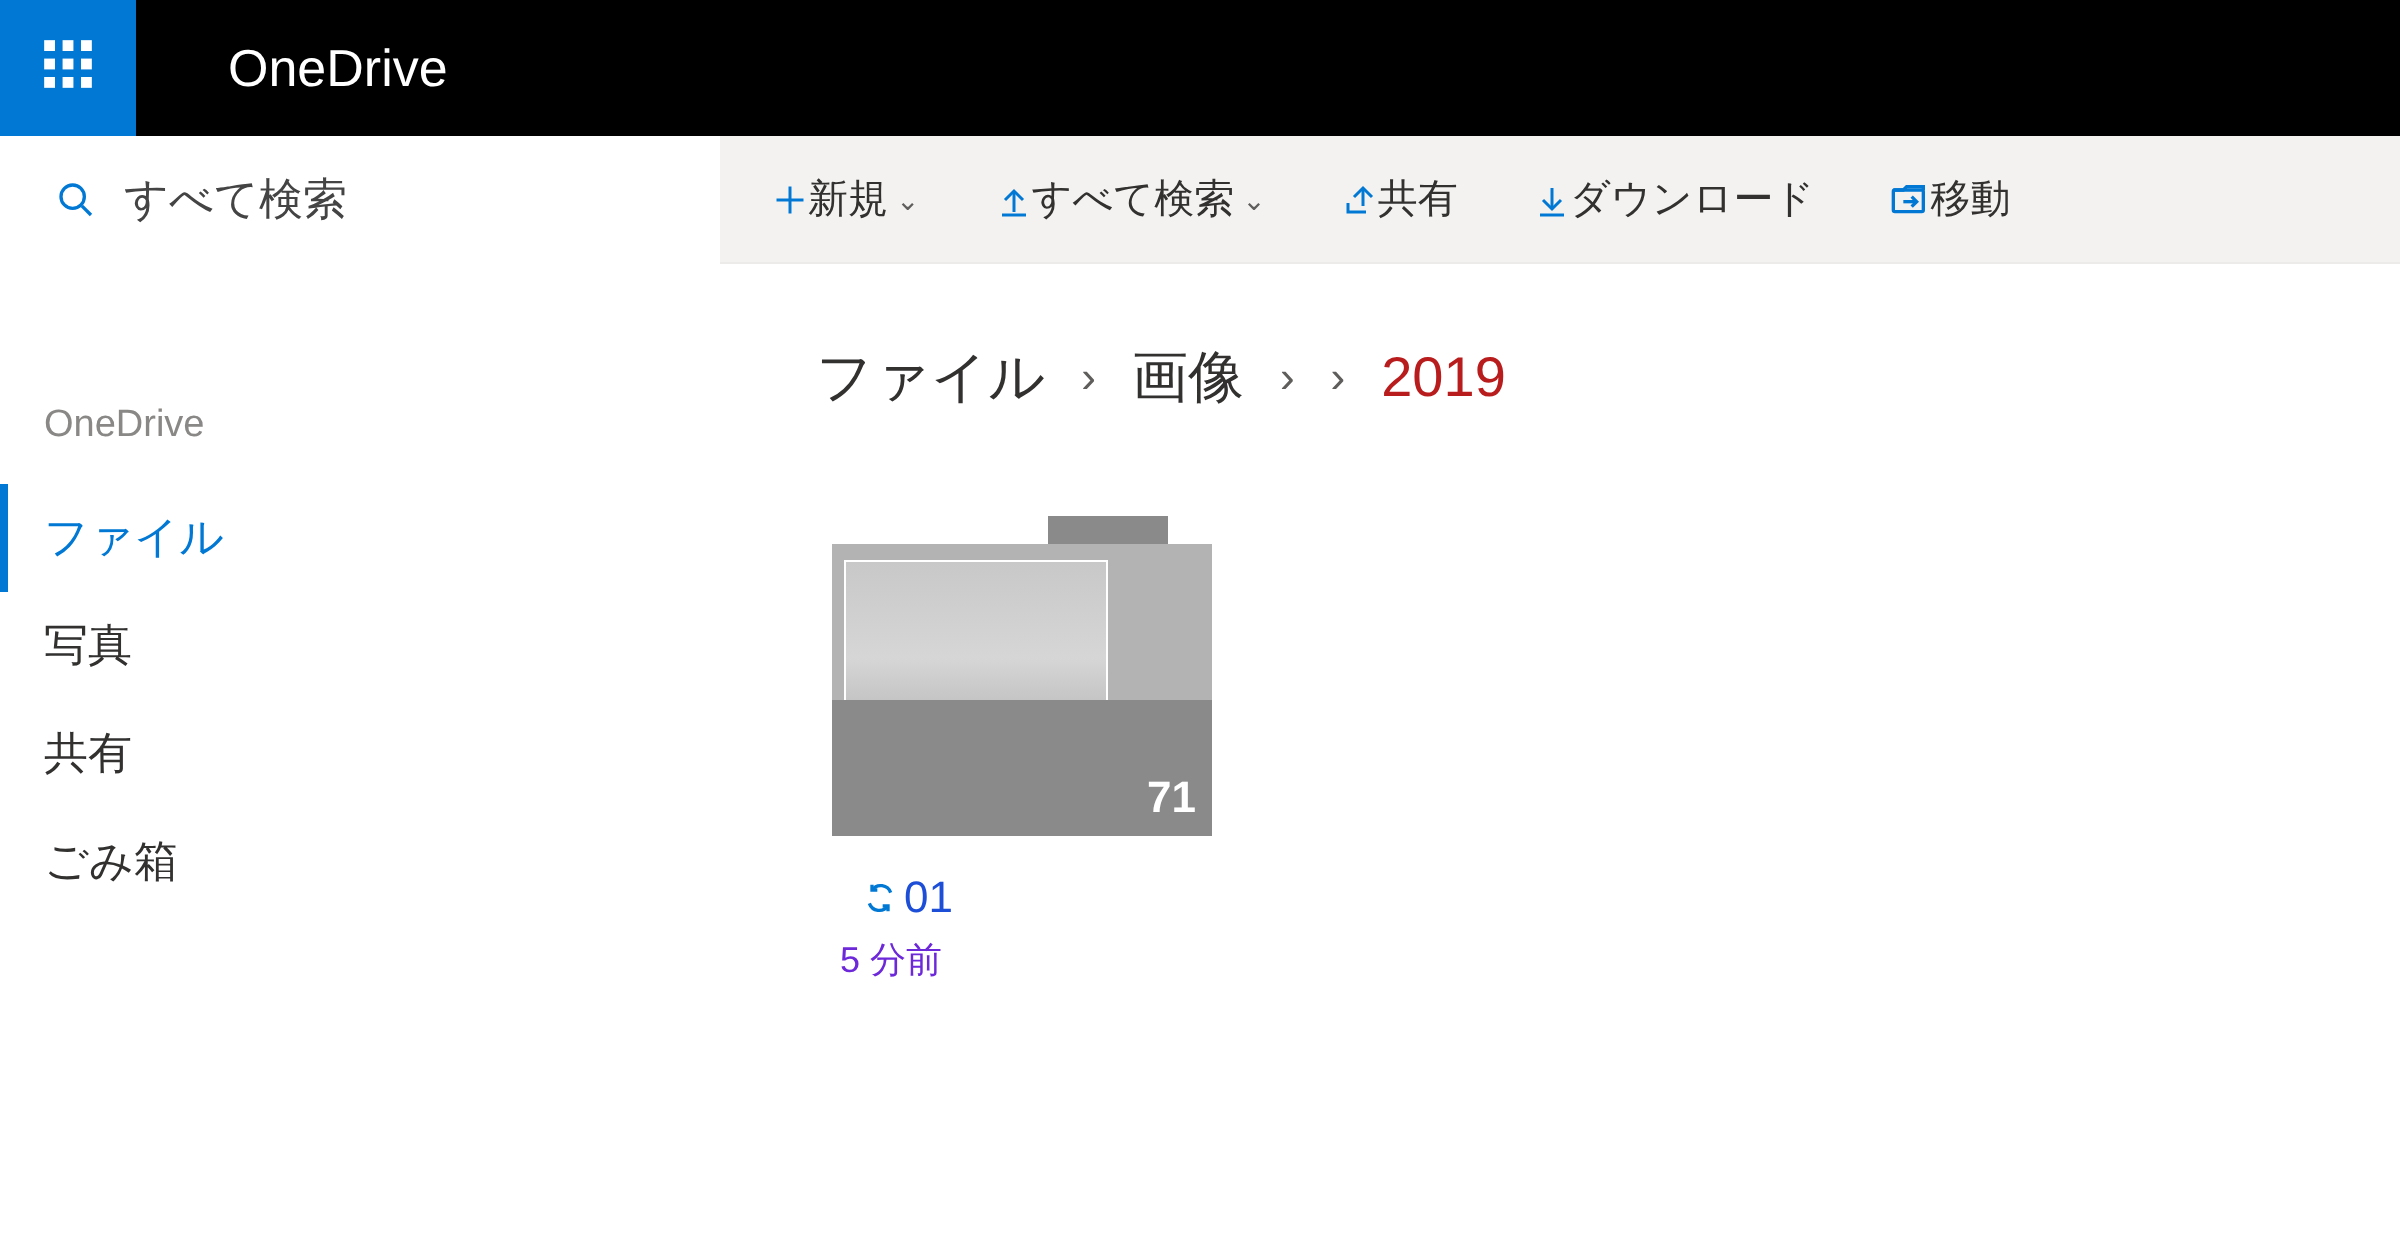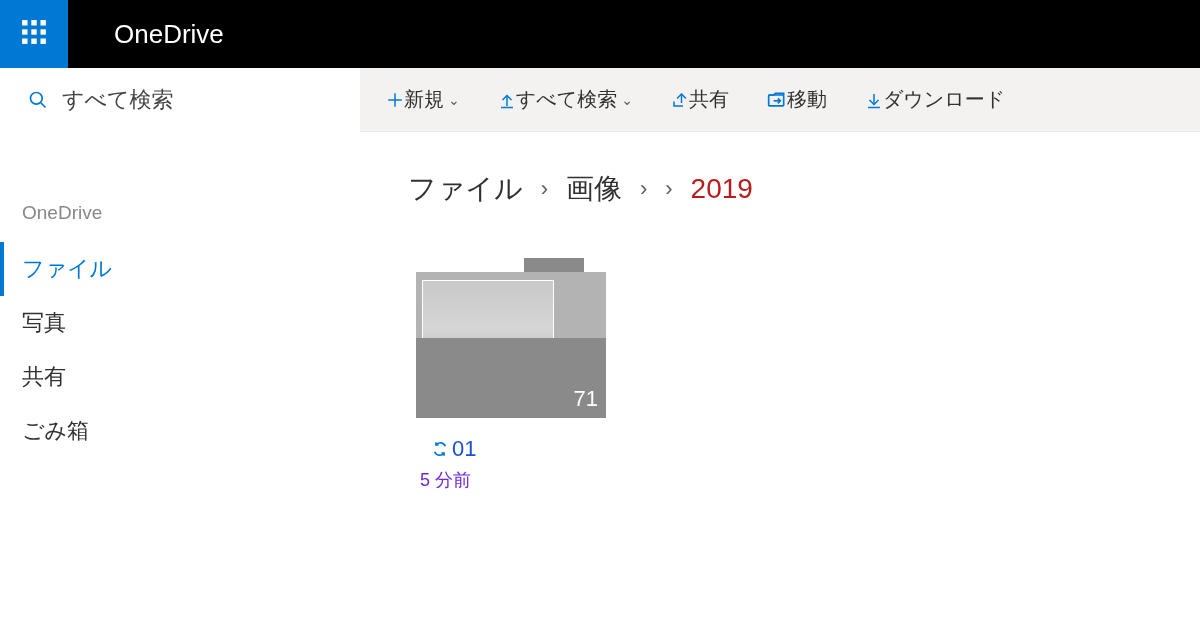--- a/index.html
+++ b/index.html
@@ -189,22 +189,23 @@
     width: 132px;
     height: 82px;
     background: linear-gradient(180deg,#c8c8c8 0%, #d6d6d6 60%, #bcbcbc 100%);
     border: 1px solid #fff;
   }
   .folder-front {
     position: absolute;
     left: 0;
     bottom: 0;
     width: 190px;
-    height: 80px;
+    height: 68px;
     background: #8a8a8a;
+    font-weight: bold;
   }
   .badge-count {
     position: absolute;
     right: 8px;
     bottom: 6px;
     color: #fff;
     font-size: 22px;
   }
   .item-title-row {
     display: flex;
@@ -302,38 +303,38 @@
           <svg width="18" height="18" viewBox="0 0 24 24" fill="none" stroke="#0078d4" stroke-width="2">
               <path d="M4 14 L4 20 L16 20"></path>
               <path d="M8 10 L14 4 L20 10"></path>
               <line x1="14" y1="4" x2="14" y2="16"></line>
             </svg>
         </span>
         <span>共有</span>
       </div>
       <div class="cmd">
         <span class="ic">
+          <svg width="18" height="18" viewBox="0 0 24 24" fill="none" stroke="#0078d4" stroke-width="2">
+              <line x1="12" y1="4" x2="12" y2="18"></line>
+              <polyline points="6,12 12,18 18,12"></polyline>
+              <line x1="4" y1="22" x2="20" y2="22"></line>
+            </svg>
+        </span>
+        <span>ダウンロード</span>
+      </div>
+      <div class="cmd">
+        <span class="ic">
           <svg width="20" height="18" viewBox="0 0 24 20" fill="none" stroke="#0078d4" stroke-width="2">
               <rect x="2" y="4" width="18" height="13" rx="1"></rect>
               <path d="M2 4 L8 4 L10 2 L20 2 L20 4"></path>
               <line x1="8" y1="11" x2="16" y2="11"></line>
               <polyline points="13,8 16,11 13,14"></polyline>
             </svg>
         </span>
         <span>移動</span>
-      </div>
-      <div class="cmd">
-        <span class="ic">
-          <svg width="18" height="18" viewBox="0 0 24 24" fill="none" stroke="#0078d4" stroke-width="2">
-              <line x1="12" y1="4" x2="12" y2="18"></line>
-              <polyline points="6,12 12,18 18,12"></polyline>
-              <line x1="4" y1="22" x2="20" y2="22"></line>
-            </svg>
-        </span>
-        <span>ダウンロード</span>
       </div>
     </div>
 
     <div class="breadcrumb">
       <span class="crumb link">ファイル</span>
       <span class="sep">›</span>
       <span class="crumb link">画像</span>
       <span class="sep">›</span>
       <span class="sep">›</span>
       <span class="crumb current">2019</span>

